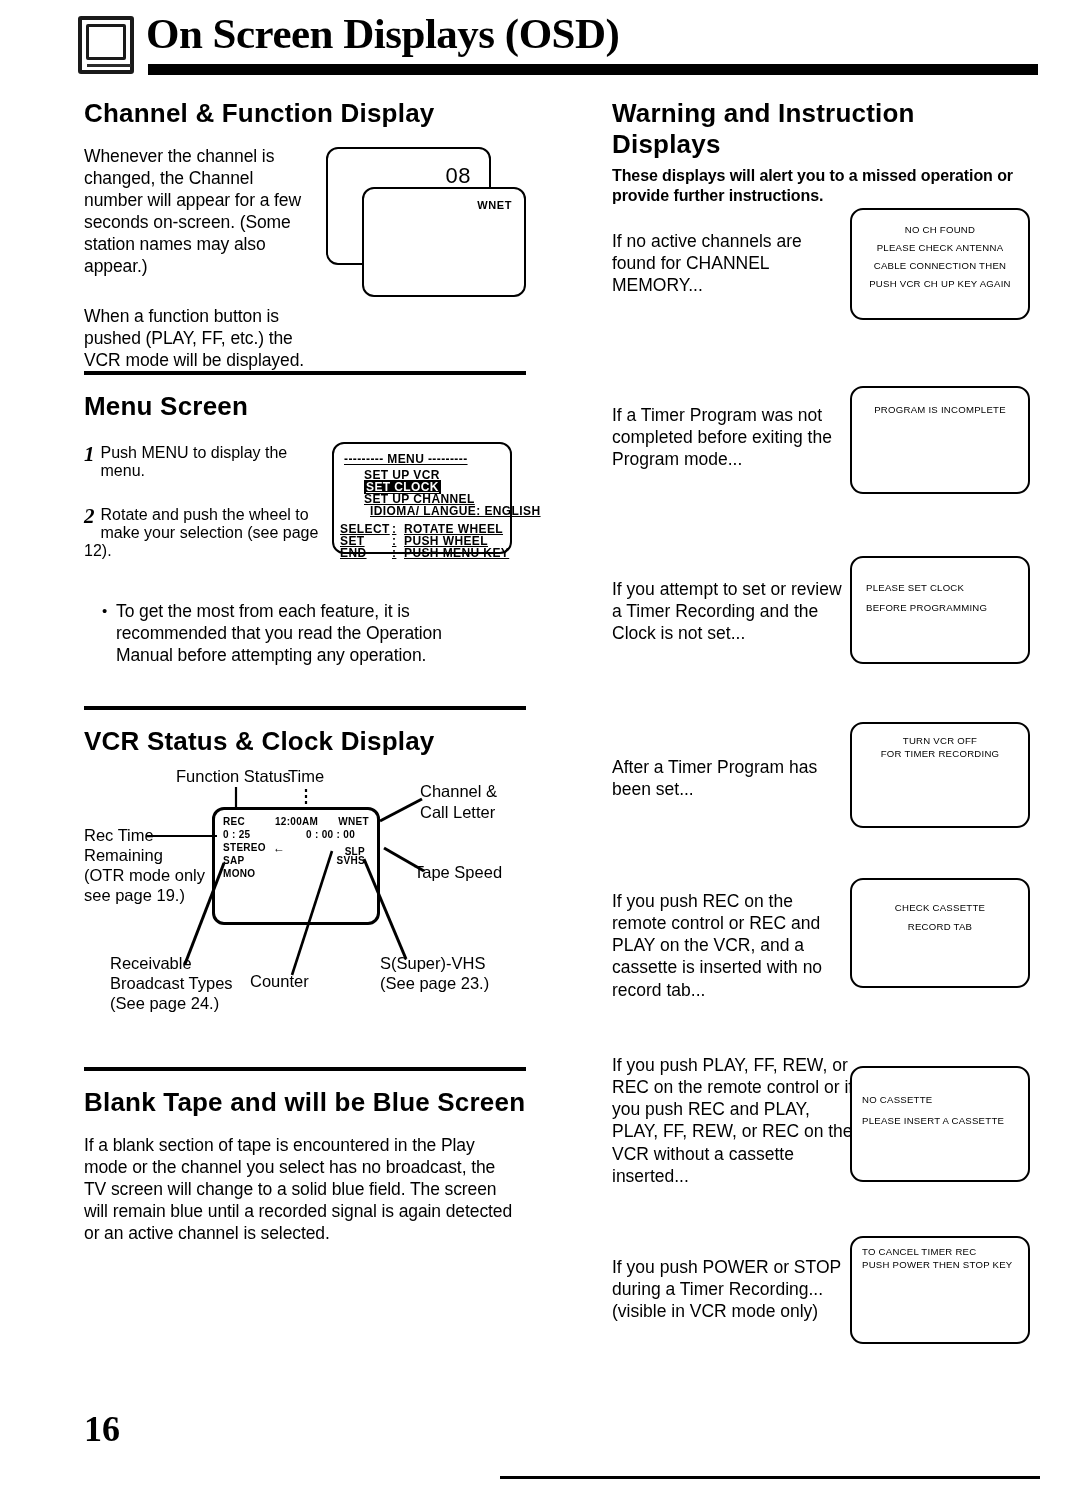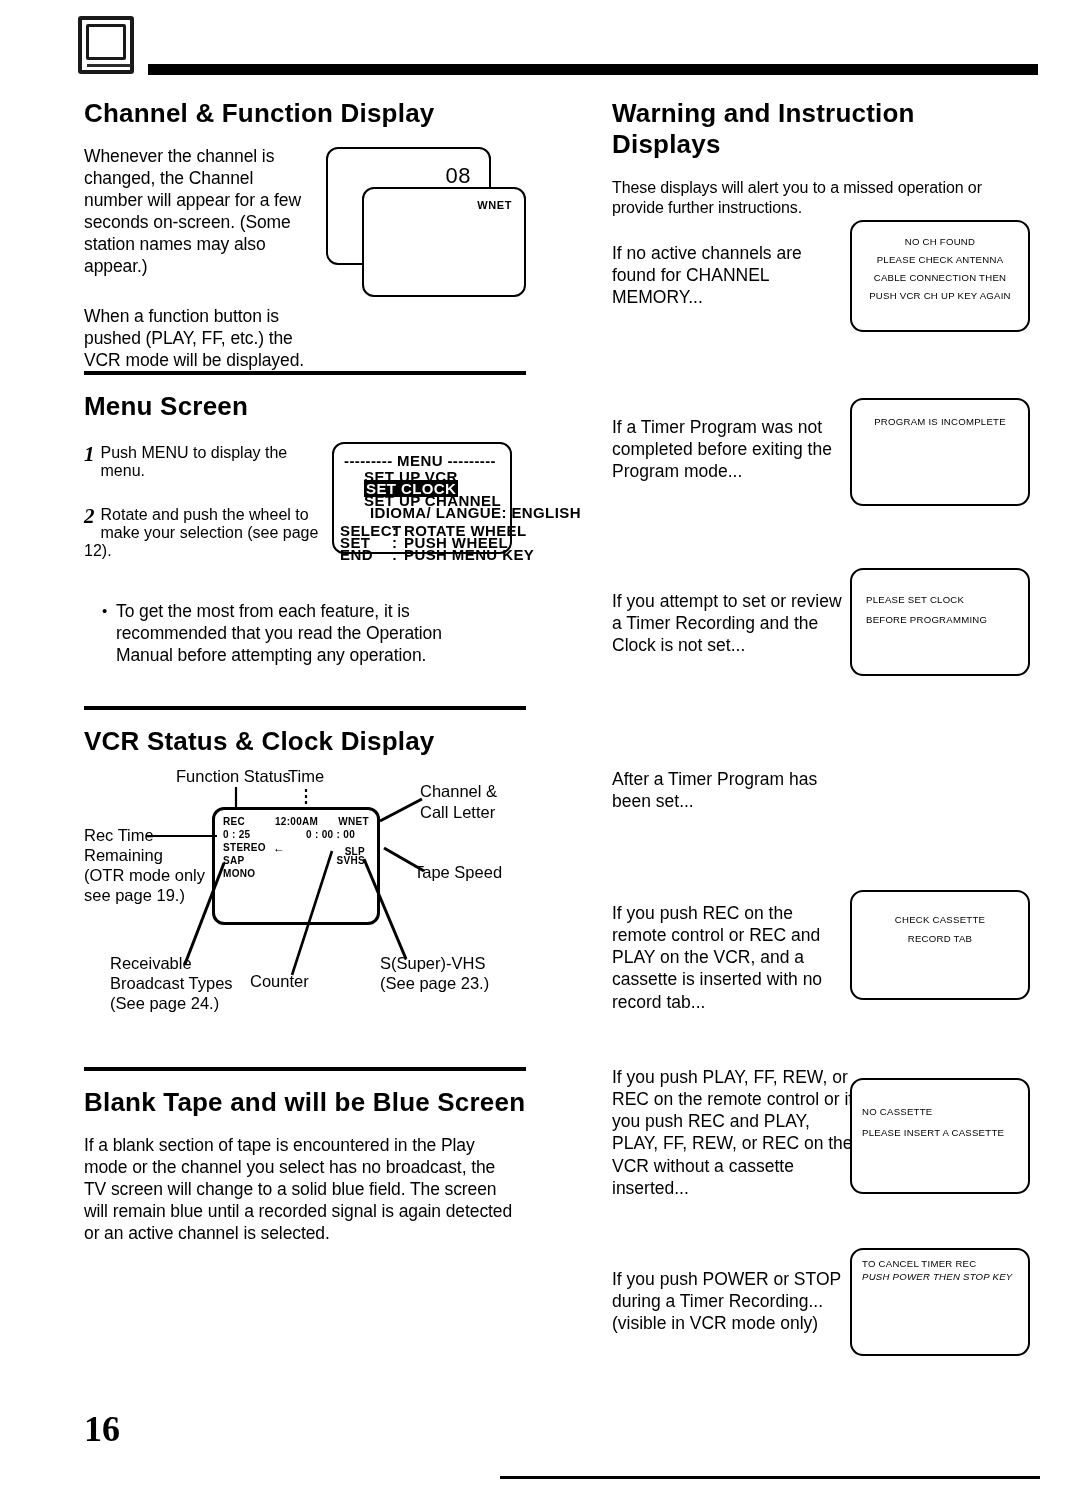--- a/index.html
+++ b/index.html
@@ -156,24 +156,25 @@
 
   
   .menufig {
     position: relative;
     width: 180px;
     height: 112px;
     font-family: "Liberation Sans", sans-serif;
   }
   .menufig .mrow {
     position: absolute;
-    font-size: 15px;
+    font-size: 12px;
     font-weight: bold;
     letter-spacing: 0.4px;
     white-space: nowrap;
+    text-decoration: underline;
   }
   .menufig .hl {
     background: #000;
     color: #fff;
     padding: 0 2px;
   }
   .menu-dash { letter-spacing: 0.5px; }
 
   
   .statfig {
@@ -255,20 +256,21 @@
     background: #000;
   }
 </style>
 </head>
 <body>
 
 <div class="page">
 
   <div class="header">
     <div class="tv-icon"></div>
+    <div class="header-title">On Screen Displays (OSD)</div>
     <div class="header-rule"></div>
   </div>
 
   <div class="col-left">
 
     <h2 class="section-title">Channel &amp; Function Display</h2>
 
     <div style="position:relative; height:220px; margin-top:16px;">
       <p class="body-text narrow" style="position:absolute; left:0; top:0;">Whenever the channel is changed, the Channel number will appear for a few seconds on-screen. (Some station names may also appear.)</p>
       <p class="body-text narrow" style="position:absolute; left:0; top:160px;">When a function button is pushed (PLAY, FF, etc.) the VCR mode will be displayed.</p>
@@ -382,21 +384,21 @@
       <div class="lbl" style="left:296px; top:195px;">(See page 23.)</div>
     </div>
 
     <div class="divider" style="margin-top:68px;"></div>
     <h2 class="section-title" style="margin-top:16px;">Blank Tape and will be Blue Screen</h2>
     <p class="body-text" style="margin-top:16px; width:430px;">If a blank section of tape is encountered in the Play mode or the channel you select has no broadcast, the TV screen will change to a solid blue field. The screen will remain blue until a recorded signal is again detected or an active channel is selected.</p>
   </div>
 
   <div class="col-right">
     <h2 class="section-title">Warning and Instruction Displays</h2>
-    <p class="body-text" style="font-size:16px; margin-top:18px; width:412px;">These displays will alert you to a missed operation or provide further instructions.</p>
+    <p class="body-text" style="font-size:16px; margin-top:6px; width:412px;font-weight:bold;">These displays will alert you to a missed operation or provide further instructions.</p>
 
     <div class="warn-row" style="height:156px; margin-top:24px;">
       <div class="warn-text">If no active channels are found for CHANNEL MEMORY...</div>
       <div class="warn-box" style="top:-22px; height:112px; padding-top:14px;">
         <div class="wline wl-center">NO CH FOUND</div>
         <div class="wline wl-center" style="margin-top:7px;">PLEASE CHECK ANTENNA</div>
         <div class="wline wl-center" style="margin-top:7px;">CABLE CONNECTION THEN</div>
         <div class="wline wl-center" style="margin-top:7px;">PUSH VCR CH UP KEY AGAIN</div>
       </div>
     </div>
@@ -411,20 +413,24 @@
     <div class="warn-row" style="height:166px;">
       <div class="warn-text" style="top:22px;">If you attempt to set or review a Timer Recording and the Clock is not set...</div>
       <div class="warn-box" style="top:0px; height:108px; padding-top:24px;">
         <div class="wline wl-left">PLEASE SET CLOCK</div>
         <div class="wline wl-left" style="margin-top:9px;">BEFORE PROGRAMMING</div>
       </div>
     </div>
 
     <div class="warn-row" style="height:152px;">
       <div class="warn-text" style="top:34px;">After a Timer Program has been set...</div>
+      <div class="warn-box" style="top:0px; height:106px; padding-top:11px;">
+        <div class="wline wl-center">TURN VCR OFF</div>
+        <div class="wline wl-center" style="margin-top:2px;">FOR TIMER RECORDING</div>
+      </div>
     </div>
 
     <div class="warn-row" style="height:180px;">
       <div class="warn-text" style="top:16px;">If you push REC on the remote control or REC and PLAY on the VCR, and a cassette is inserted with no record tab...</div>
       <div class="warn-box" style="top:4px; height:110px; padding-top:22px;">
         <div class="wline wl-center">CHECK CASSETTE</div>
         <div class="wline wl-center" style="margin-top:8px;">RECORD TAB</div>
       </div>
     </div>
 
@@ -433,21 +439,21 @@
       <div class="warn-box" style="top:12px; height:116px; padding-top:26px;">
         <div class="wline wl-left" style="padding-left:10px;">NO CASSETTE</div>
         <div class="wline wl-left" style="padding-left:10px; margin-top:10px;">PLEASE INSERT A CASSETTE</div>
       </div>
     </div>
 
     <div class="warn-row" style="height:130px;">
       <div class="warn-text" style="top:20px;">If you push POWER or STOP during a Timer Recording... (visible in VCR mode only)</div>
       <div class="warn-box" style="top:0px; height:108px; padding-top:8px;">
         <div class="wline wl-left" style="padding-left:10px;">TO CANCEL TIMER REC</div>
-        <div class="wline wl-left" style="padding-left:10px; margin-top:2px;font-style:italic;">PUSH POWER THEN STOP KEY</div>
+        <div class="wline wl-left" style="padding-left:10px; margin-top:2px;">PUSH POWER THEN STOP KEY</div>
       </div>
     </div>
   </div>
 
   <div class="page-number">16</div>
   <div class="footer-rule"></div>
 
 </div>
 
 </body></html>

